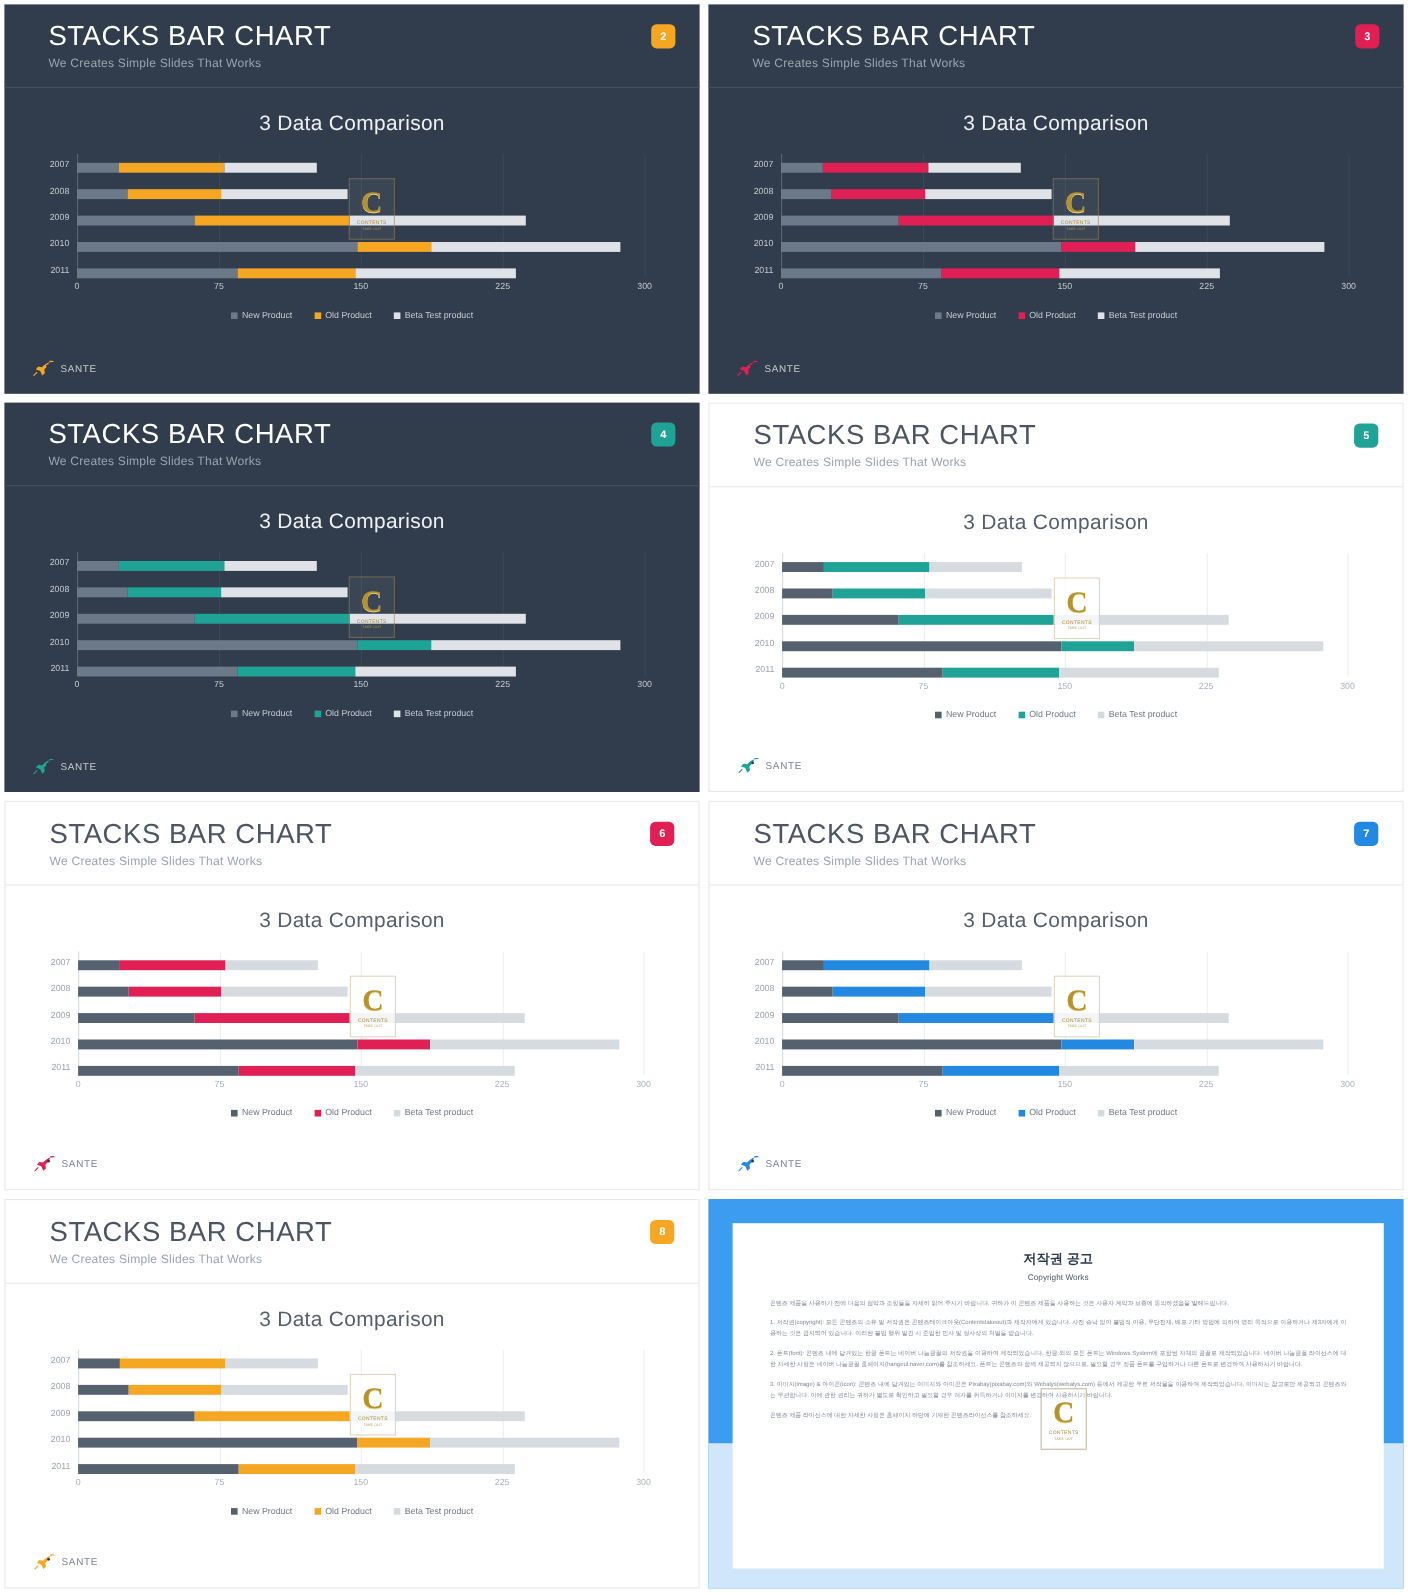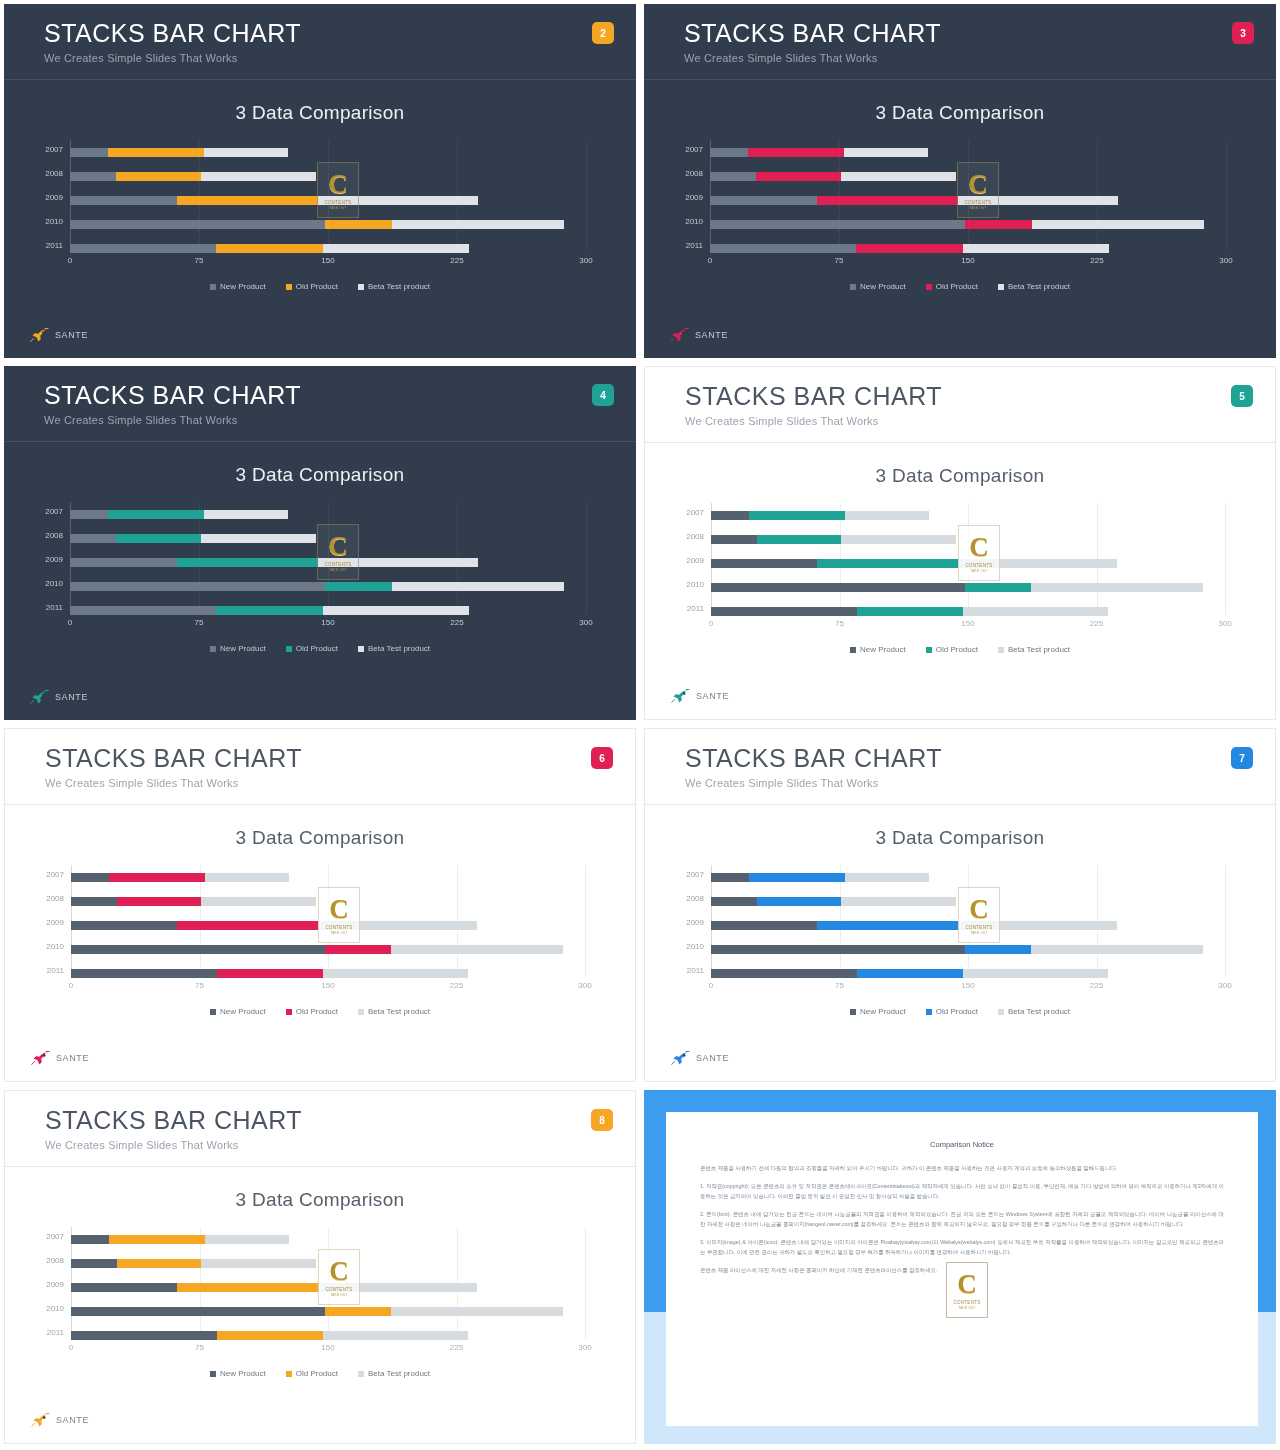--- a/index.html
+++ b/index.html
@@ -827,21 +827,22 @@
             <circle cx="13.2" cy="4.6" r="1.25" fill="#2f3b49"></circle>
             <path d="M0.5 13.6l3.3-3.3" stroke="#f5a623" stroke-width="1" fill="none"></path>
           </svg>
           <span class="brand">SANTE</span>
         </div>
       </div>
     </div>
     <div class="slide">
       <div class="copy-outer">
         <div class="copy-inner">
-          <div class="copy-subtitle">Comparison Notice</div>
+          <div class="copy-title">저작권 공고</div>
+          <div class="copy-subtitle">Copyright Works</div>
           <div class="copy-body">
             <p class="copy-p">콘텐츠 제품을 사용하기 전에 다음의 협약과 조항들을 자세히 읽어 주시기 바랍니다. 귀하가 이 콘텐츠 제품을 사용하는 것은 사용자 계약과 보증에 동의하셨음을 말해드립니다.</p>
             <p class="copy-p">1. 저작권(copyright): 모든 콘텐츠의 소유 및 저작권은 콘텐츠테이크아웃(Contentstakeout)과 제작자에게 있습니다. 사전 승낙 없이 불법적 이용, 무단전재, 배포 기타 방법에 의하여 영리 목적으로 이용하거나 제3자에게 이용하는 것은 금지되어 있습니다. 이러한 불법 행위 발견 시 준엄한 민사 및 형사상의 처벌을 받습니다.</p>
             <p class="copy-p">2. 폰트(font): 콘텐츠 내에 담겨있는 한글 폰트는 네이버 나눔글꼴의 저작권을 이용하여 제작되었습니다. 한글 외의 모든 폰트는 Windows System에 포함된 자체의 글꼴로 제작되었습니다. 네이버 나눔글꼴 라이선스에 대한 자세한 사항은 네이버 나눔글꼴 홈페이지(hangeul.naver.com)를 참조하세요. 폰트는 콘텐츠와 함께 제공되지 않으므로, 필요할 경우 정품 폰트를 구입하거나 다른 폰트로 변경하여 사용하시기 바랍니다.</p>
             <p class="copy-p">3. 이미지(image) &amp; 아이콘(icon): 콘텐츠 내에 담겨있는 이미지와 아이콘은 Pixabay(pixabay.com)와 Webalys(webalys.com) 등에서 제공한 무료 저작물을 이용하여 제작되었습니다. 이미지는 참고로만 제공되고 콘텐츠와는 무관합니다. 이에 관한 권리는 귀하가 별도로 확인하고 필요할 경우 허가를 취득하거나 이미지를 변경하여 사용하시기 바랍니다.</p>
             <p class="copy-p">콘텐츠 제품 라이선스에 대한 자세한 사항은 홈페이지 하단에 기재한 콘텐츠라이선스를 참조하세요.</p>
           </div>
           <div class="watermark" style="left:280px;top:150px;">
             <div class="wm-c">C</div>
             <div class="wm-t1">CONTENTS</div>

